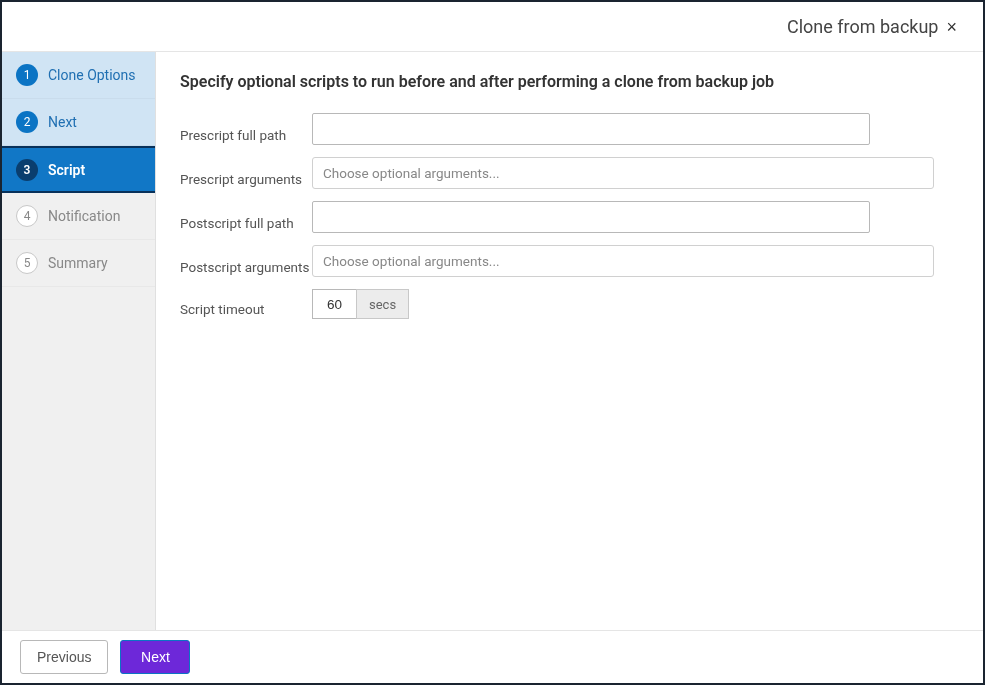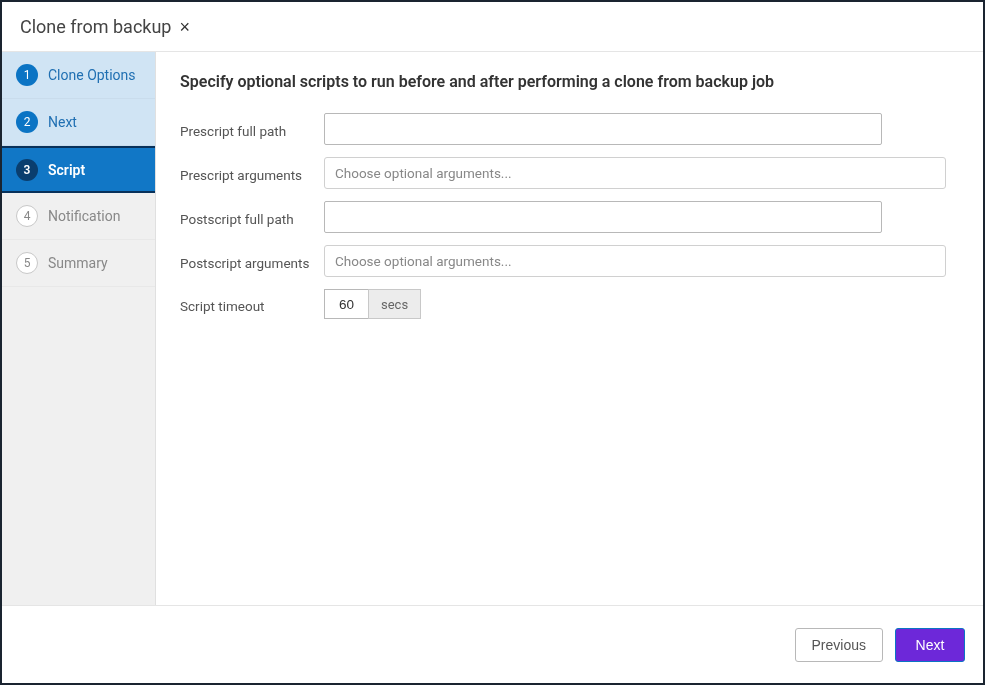--- a/index.html
+++ b/index.html
@@ -16,21 +16,21 @@
     border: 2px solid #1a2430;
     background: #fff;
     display: flex;
     flex-direction: column;
   }
   .modal-header {
     height: 50px;
     padding: 0 18px;
     display: flex;
     align-items: center;
-    justify-content: flex-start;
+    justify-content: flex-end;
     border-bottom: 1px solid #e5e5e5;
   }
   .modal-title {
     font-size: 18px;
     font-weight: 400;
     color: #444;
   }
   .close-btn {
     font-size: 18px;
     color: #333;
@@ -109,23 +109,22 @@
     overflow: auto;
   }
   .main-heading {
     font-size: 16px;
     font-weight: 600;
     color: #333;
     margin-bottom: 22px;
   }
   .form-row {
     display: flex;
-    align-items: center;
+    align-items: flex-end;
     margin-bottom: 12px;
-    gap: 12px;
   }
   .form-label {
     width: 132px;
     font-size: 13.5px;
     color: #555;
     padding-top: 6px;
     line-height: 1.3;
     flex-shrink: 0;
   }
   .form-control-wrap {
@@ -176,25 +175,25 @@
     background: #ececec;
     border: 1px solid #c8c8c8;
     font-size: 13px;
     color: #666;
     vertical-align: top;
   }
   .timeout-wrap {
     display: inline-flex;
   }
   .modal-footer {
-    height: 78px;
+    height: 53px;
     border-top: 1px solid #e5e5e5;
     display: flex;
     align-items: center;
-    justify-content: flex-end;
+    justify-content: flex-start;
     padding: 0 18px;
     gap: 12px;
   }
   .btn {
     height: 34px;
     min-width: 70px;
     padding: 0 16px;
     border-radius: 3px;
     font-size: 14px;
     cursor: pointer;

